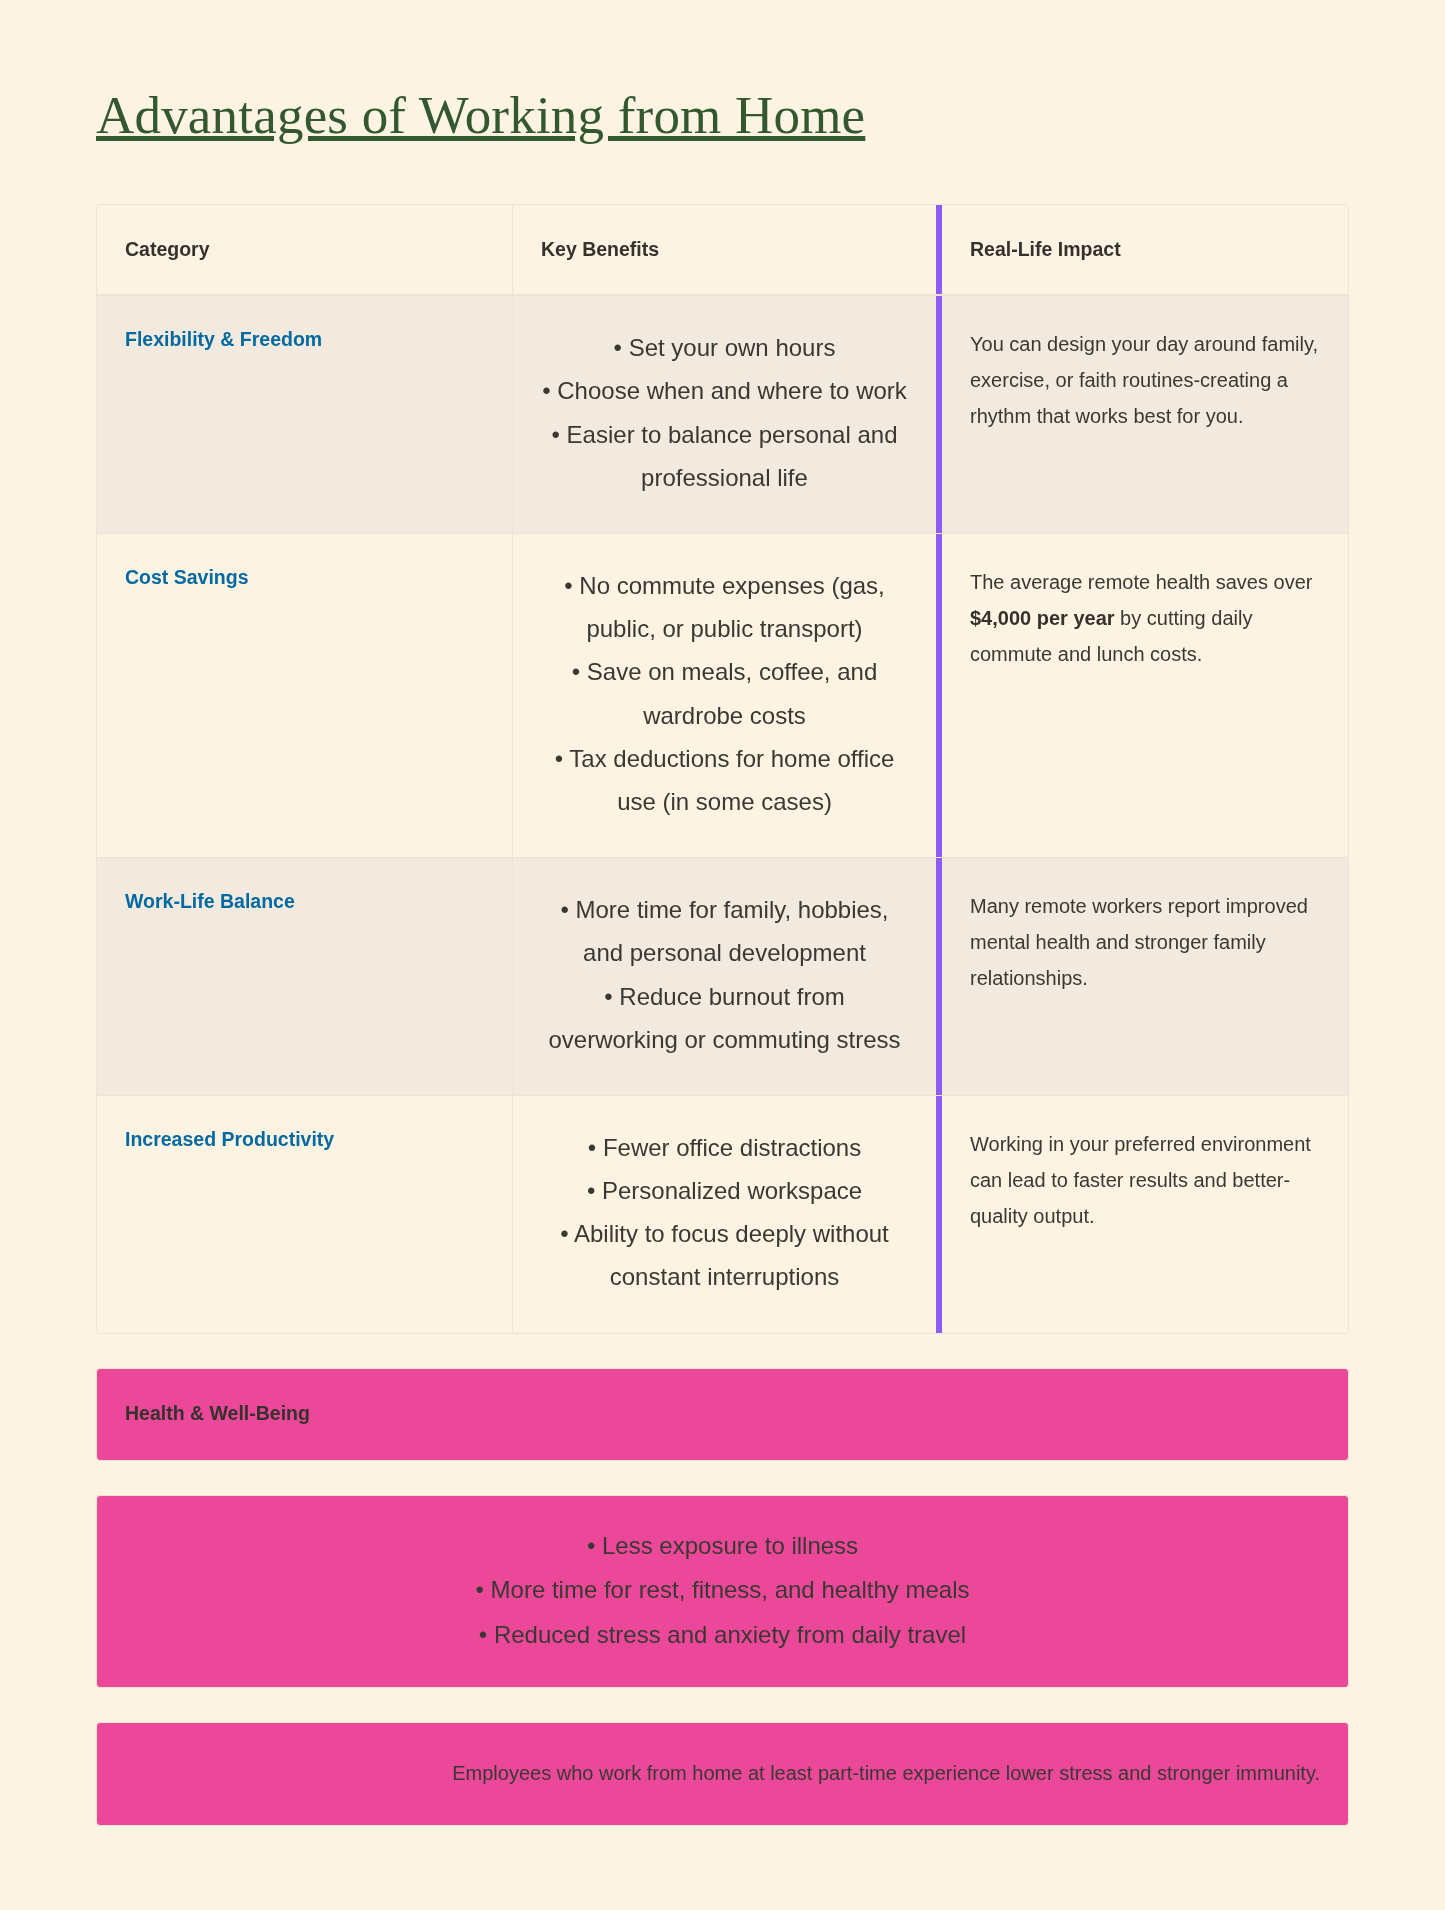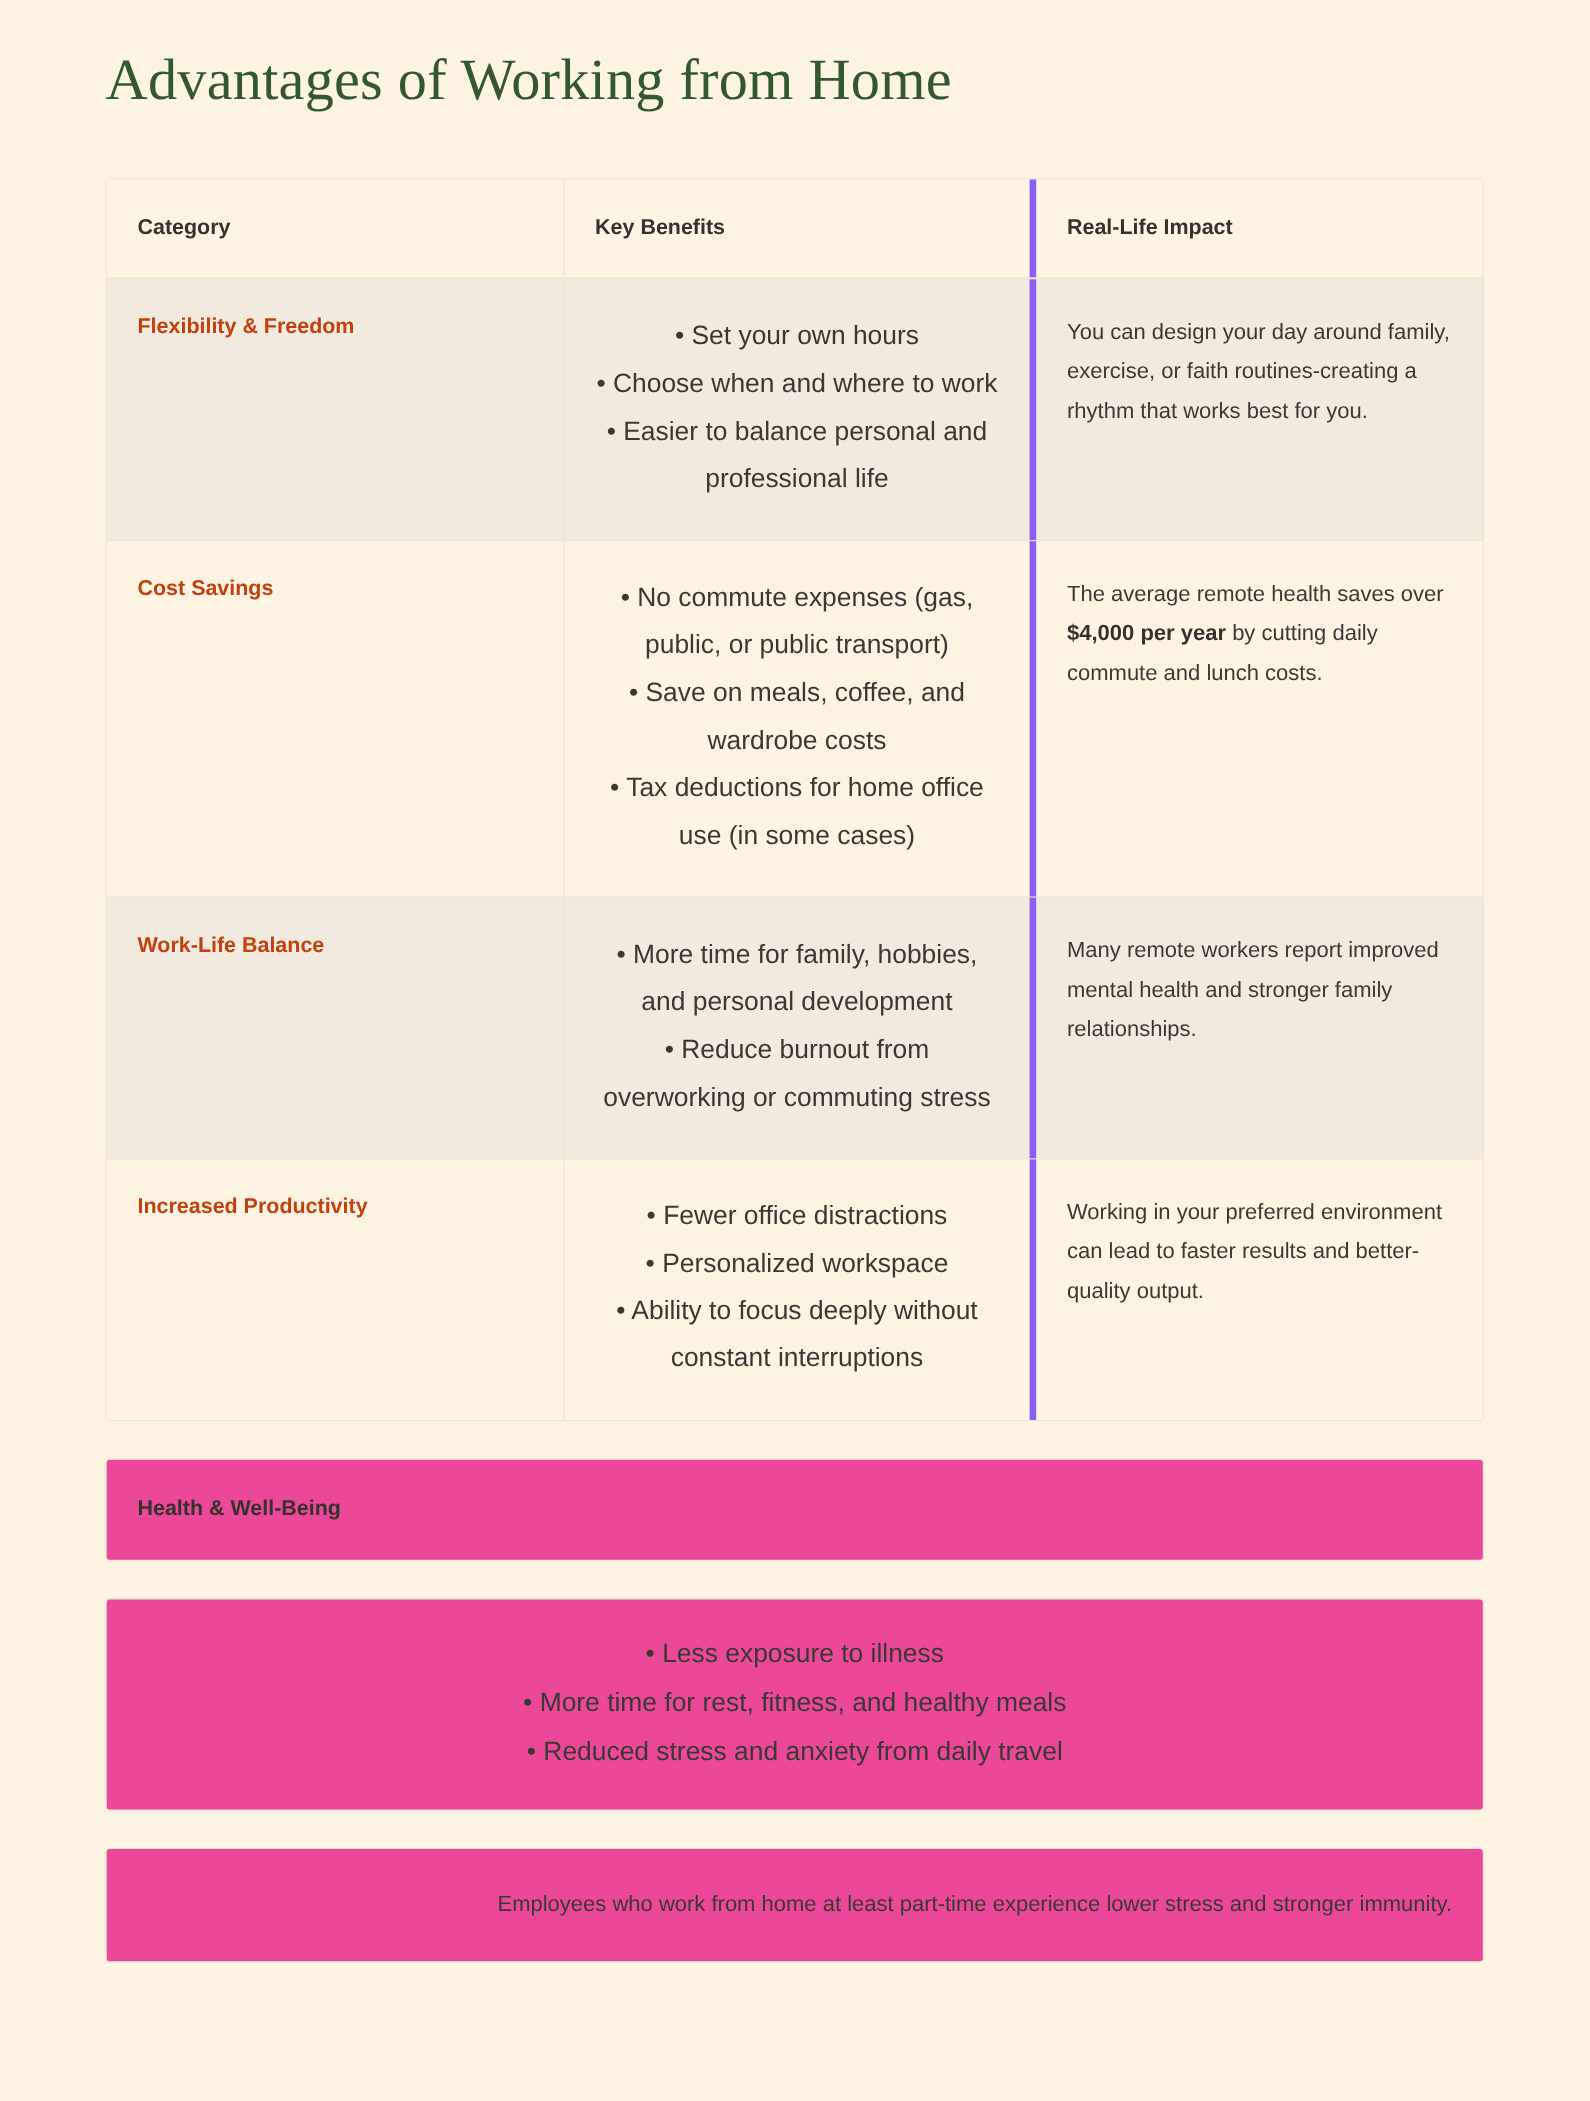--- a/index.html
+++ b/index.html
@@ -21,23 +21,24 @@
     box-sizing: border-box;
     padding: 0 96px;
   }
   .page-title {
     font-family: "Liberation Serif", serif;
     font-size: 53px;
     font-weight: 400;
     color: #33582F;
     letter-spacing: 0.2px;
     margin: 0;
-    padding-top: 43px;
+    padding-top: 85px;
     padding-bottom: 0;
     line-height: 1.15;
+    text-decoration: underline;
   }
   .table-card {
     margin-top: 58px;
     border: 1px solid #EFE4D3;
     border-radius: 4px;
     overflow: hidden;
     background: #FDF3E3;
   }
   .row {
     display: flex;
@@ -70,21 +71,21 @@
   }
   .th {
     font-size: 19.5px;
     font-weight: bold;
     color: #35322D;
     line-height: 1.3;
   }
   .category-label {
     font-size: 19.5px;
     font-weight: bold;
-    color: #c2410c;
+    color: #0369a1;
     line-height: 1.35;
   }
   .bullets {
     list-style: none;
     margin: 0;
     padding: 0;
   }
   .bullets li {
     font-size: 24px;
     line-height: 1.8;

